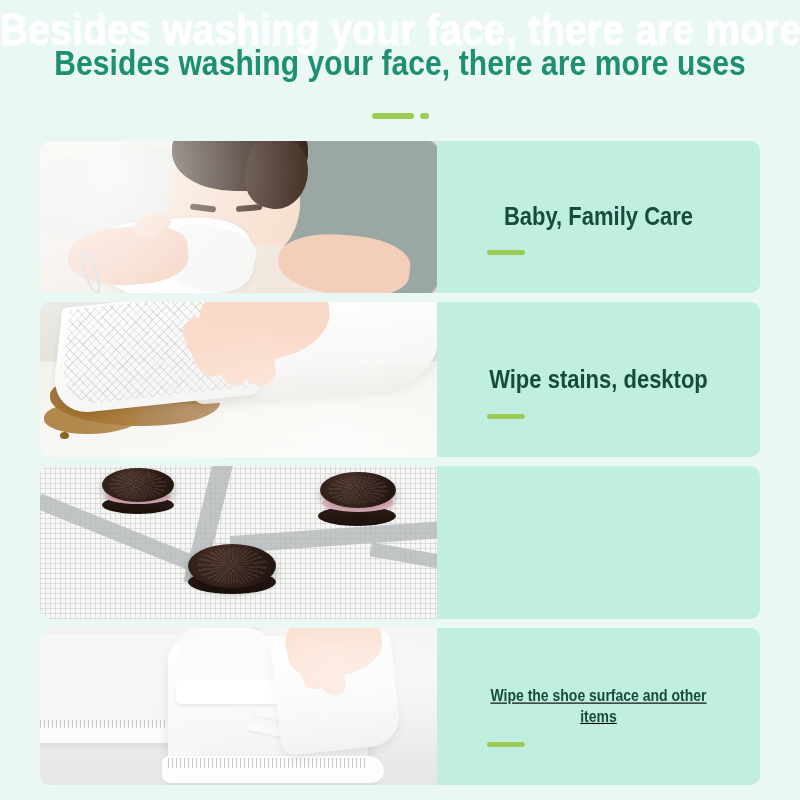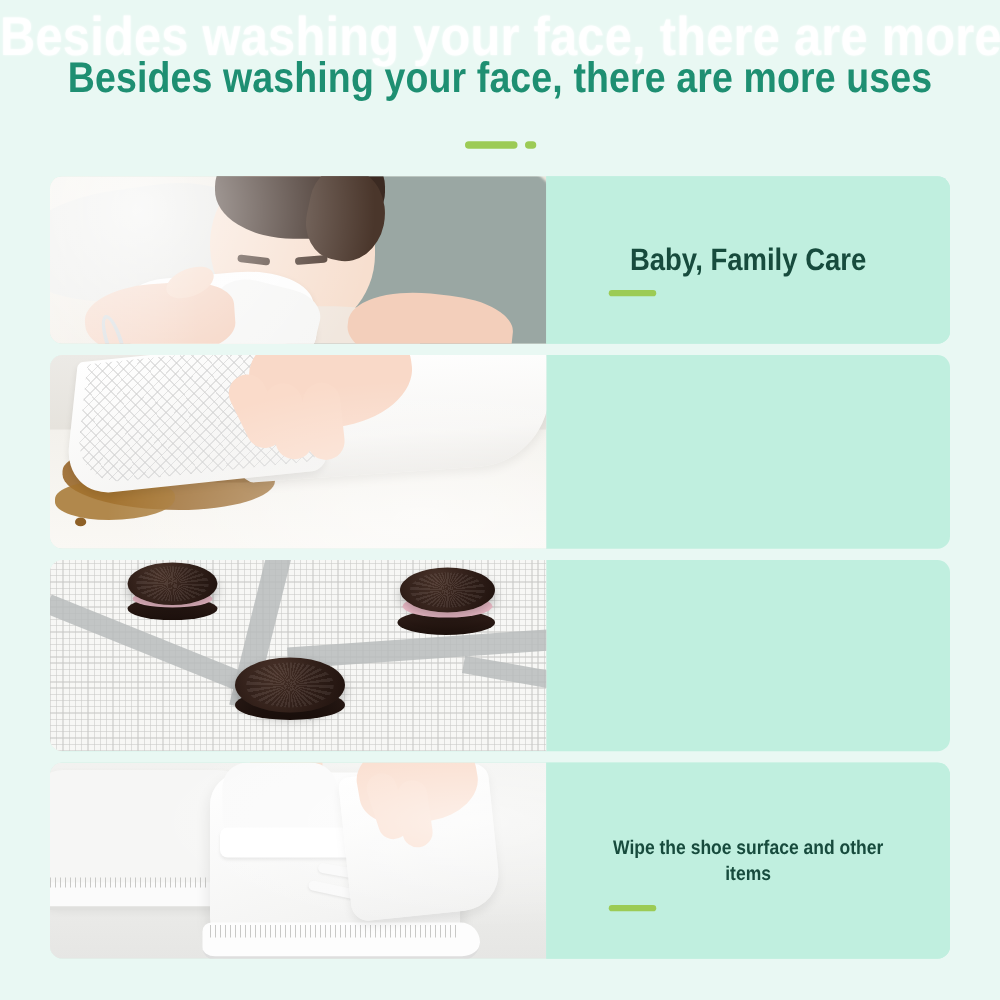--- a/index.html
+++ b/index.html
@@ -457,21 +457,21 @@
     <div class="ghost-title">Besides washing your face, there are more uses</div>
     <h1 class="page-title">Besides washing your face, there are more uses</h1>
     <div class="divider">
       <span class="bar"></span>
       <span class="dot"></span>
     </div>
   </div>
 
   <div class="cards">
 
-    <div class="card" style="height:134px;">
+    <div class="card" style="height:152px;">
       <div class="card-photo">
         <div class="ph p1">
           <div class="parent-body"></div>
           <div class="parent-arm-l"></div>
           <div class="baby-head"></div>
           <div class="baby-hair"></div>
           <div class="baby-hair2"></div>
           <div class="eye-l"></div>
           <div class="eye-r"></div>
           <div class="baby-body"></div>
@@ -500,20 +500,24 @@
           <div class="wipe-fold"></div>
           <div class="wipe-flat"></div>
           <div class="wipe-texture"></div>
           <div class="hand"></div>
           <div class="fing f1"></div>
           <div class="fing f2"></div>
           <div class="fing f3"></div>
           <div class="glow"></div>
         </div>
       </div>
+      <div class="card-body">
+        <div class="card-label lbl-lg">Wipe stains, desktop</div>
+        <span class="card-rule"></span>
+      </div>
     </div>
 
     <div class="card" style="height:153px;">
       <div class="card-photo">
         <div class="ph p3">
           <div class="cloth"></div>
           <div class="band b1"></div>
           <div class="band b2"></div>
           <div class="band b3"></div>
           <div class="band b4"></div>
@@ -522,21 +526,21 @@
           <div class="cookie c1"></div>
           <div class="base bs2"></div>
           <div class="cream cr2"></div>
           <div class="cookie c2"></div>
           <div class="base bs3"></div>
           <div class="cookie c3"></div>
         </div>
       </div>
     </div>
 
-    <div class="card" style="height:157px;">
+    <div class="card" style="height:157px;text-decoration:underline;">
       <div class="card-photo">
         <div class="ph p4">
           <div class="shoe-back"></div>
           <div class="sole-back"></div>
           <div class="tread2"></div>
           <div class="ankle"></div>
           <div class="shoe-main"></div>
           <div class="collar"></div>
           <div class="strap"></div>
           <div class="lace l1"></div>

